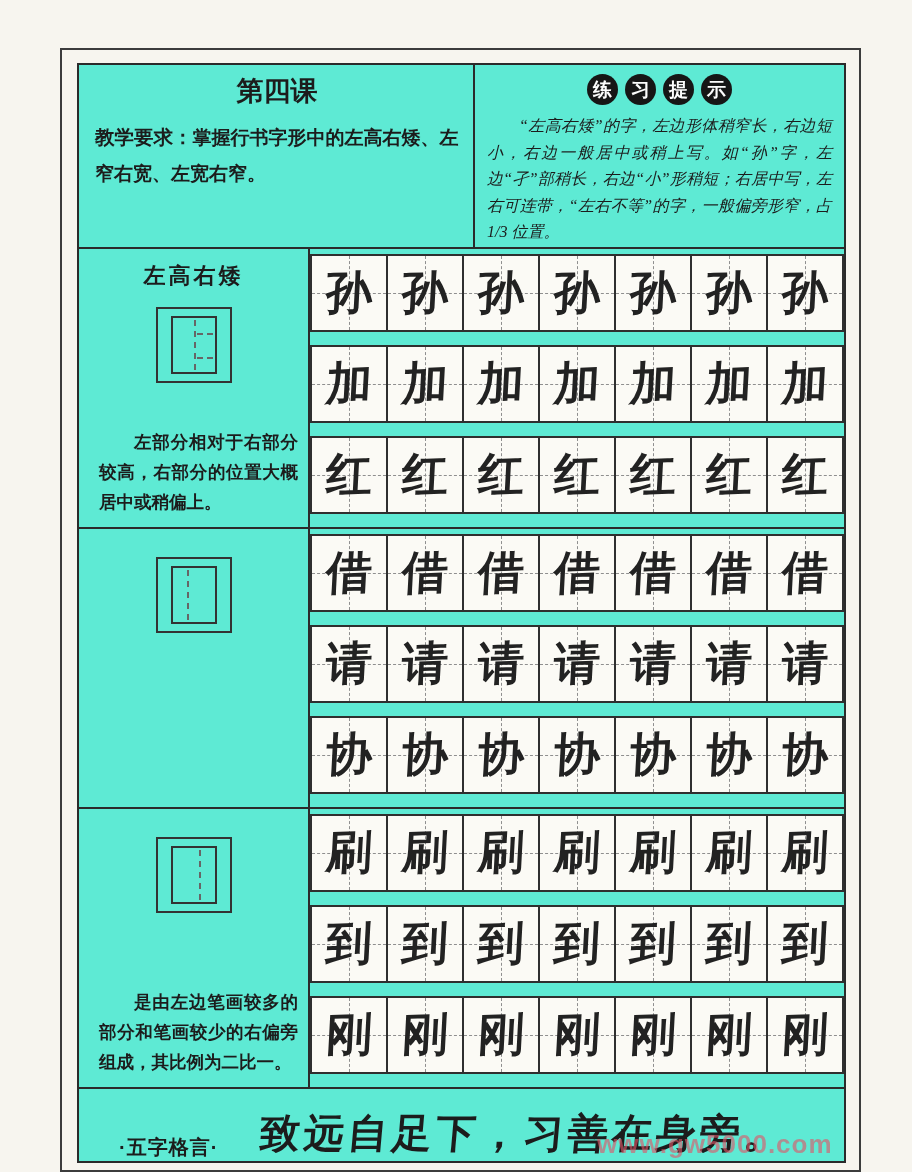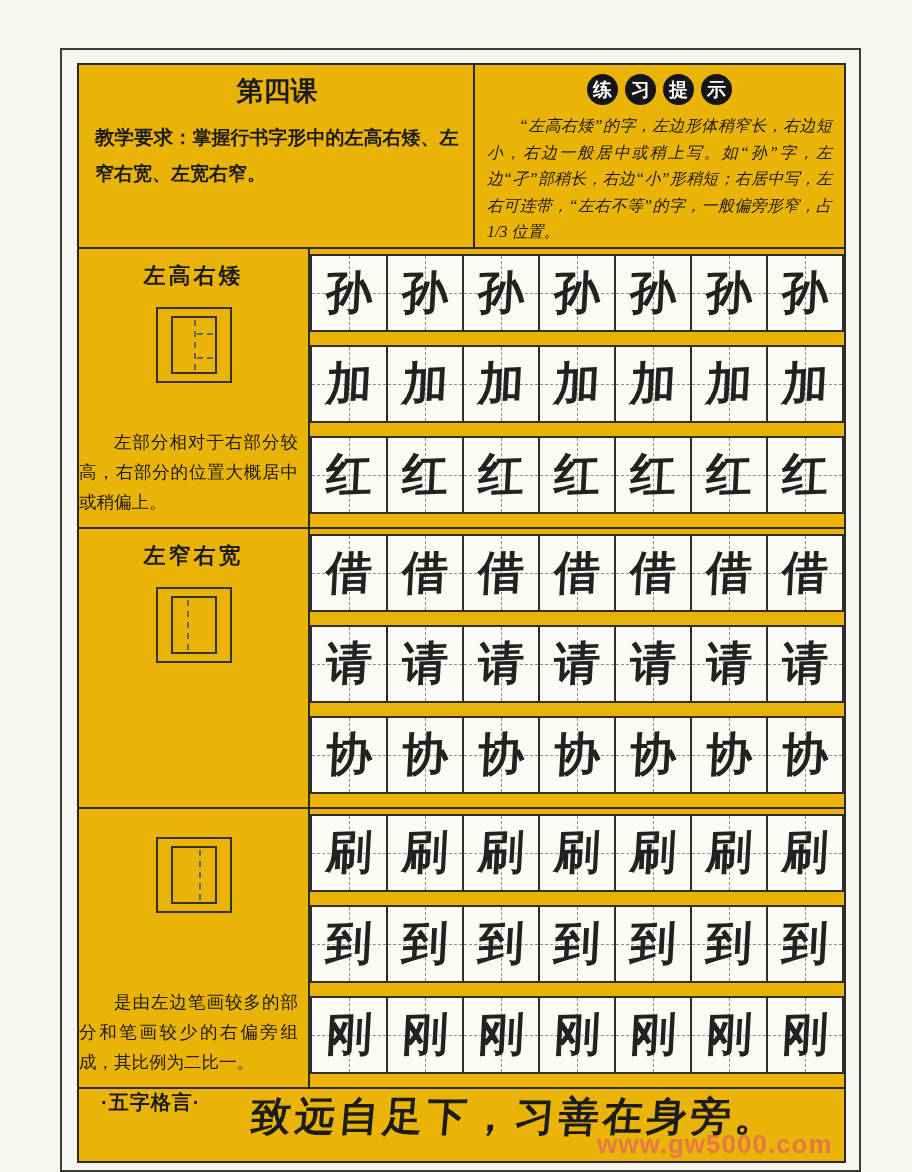--- a/index.html
+++ b/index.html
@@ -8,21 +8,21 @@
     position: relative; width: 912px; height: 1172px;
     background: #f7f5ef; color: #1c1c1c; overflow: hidden;
     font-family: "Liberation Serif", serif;
   }
   .outer-frame {
     position: absolute; left: 60px; top: 48px; width: 801px; height: 1124px;
     border: 2px solid #3c3c3c;
   }
   .inner-frame {
     position: absolute; left: 77px; top: 63px; width: 769px; height: 1100px;
-    border: 2px solid #2b2b2b; background: #eab308;
+    border: 2px solid #2b2b2b; background: #5eead4;
     display: flex; flex-direction: column;
   }
   
   .header { height: 182px; display: flex; }
   .header-left { width: 394px; padding: 6px 14px 0 16px; }
   .lesson-title {
     text-align: center; font-family: "Liberation Sans", sans-serif;
     font-weight: bold; font-size: 27px; margin: 2px 0 10px;
   }
   .req { font-size: 19px; line-height: 1.9; font-weight: bold; }
@@ -42,34 +42,34 @@
   .side-label {
     text-align: center; font-family: "Liberation Sans", sans-serif;
     font-weight: bold; font-size: 22px; letter-spacing: 3px;
   }
   .diagram { width: 76px; height: 76px; border: 2px solid #333; margin: 16px auto 0; position: relative; }
   .ibox { position: absolute; left: 50%; top: 50%; transform: translate(-50%,-50%); width: 46px; height: 58px; border: 2px solid #333; }
   .dv { position: absolute; top: 2px; bottom: 2px; border-left: 2px dashed #666; }
   .d0 .dv { left: 50%; } .d1 .dv { left: 34%; } .d2 .dv { left: 62%; }
   .dh { position: absolute; right: 2px; width: 16px; border-top: 2px dashed #666; }
   .dh.t { top: 28%; } .dh.b { top: 72%; }
-  .side-desc { margin-top: auto; padding: 0 10px 10px 0; font-size: 17.5px; line-height: 1.72; text-align: justify; text-indent: 2em; }
+  .side-desc { margin-top: auto; padding: 0 10px 10px 20px; font-size: 17.5px; line-height: 1.72; text-align: justify; text-indent: 2em; font-weight: bold; }
   
   .grid { flex: 1; padding-top: 5px; display: flex; flex-direction: column; }
   .prow { height: 78px; margin-bottom: 13px; border: 2px solid #2f2f2f; display: flex; background: #fbfaf5; }
   .pcell { flex: 1; position: relative; border-right: 2px solid #2f2f2f; display: flex; align-items: center; justify-content: center; }
   .pcell:last-child { border-right: none; }
   .gv { position: absolute; left: 50%; top: 0; bottom: 0; border-left: 1px dashed #8f8f8f; }
   .gh { position: absolute; top: 50%; left: 0; right: 0; border-top: 1px dashed #8f8f8f; }
   .pchar {
     position: relative; font-size: 46px; font-weight: 700; color: #222;
     font-family: "DejaVu Sans", sans-serif; transform: skewX(-5deg) rotate(-2deg);
   }
   
-  .footer { flex: 1; border-top: 2px solid #2b2b2b; display: flex; align-items: flex-start; padding: 0 14px 0 22px; }
+  .footer { flex: 1; border-top: 2px solid #2b2b2b; display: flex; align-items: flex-end; padding: 0 14px 0 40px; }
   .footer-label {
     font-family: "Liberation Sans", sans-serif; font-weight: bold; font-size: 20px;
     letter-spacing: 1px; white-space: nowrap;
   }
   .motto {
     flex: 1; text-align: center; font-size: 40px; font-weight: 700; letter-spacing: 4px;
     white-space: nowrap; font-family: "DejaVu Sans", sans-serif; transform: skewX(-5deg);
   }
   .watermark {
     position: absolute; left: 597px; top: 1129px;
@@ -222,21 +222,20 @@
               <div class="pcell">
                 <i class="gv"></i>
                 <i class="gh"></i>
                 <span class="pchar">红</span>
               </div>
             </div>
           </div>
         </div>
         <div class="section">
           <div class="side">
-            <div class="side-label">左窄右宽</div>
             <div class="diagram d1">
               <div class="ibox">
                 <i class="dv"></i>
               </div>
             </div>
           </div>
           <div class="grid">
             <div class="prow">
               <div class="pcell">
                 <i class="gv"></i>

